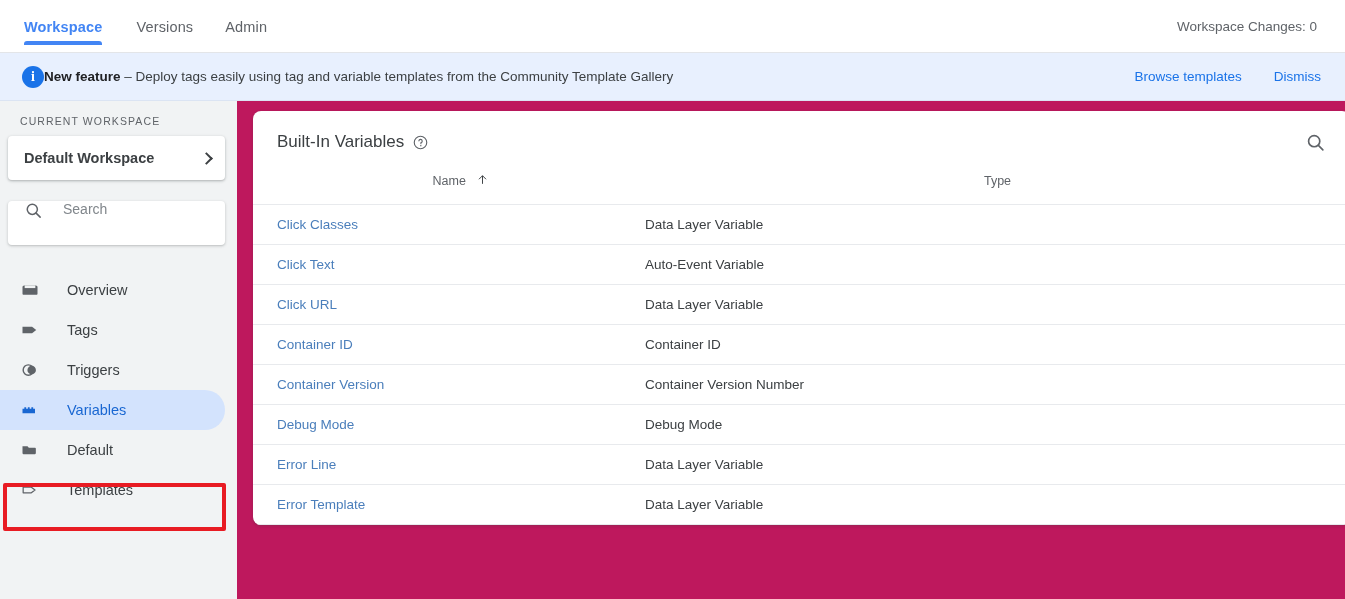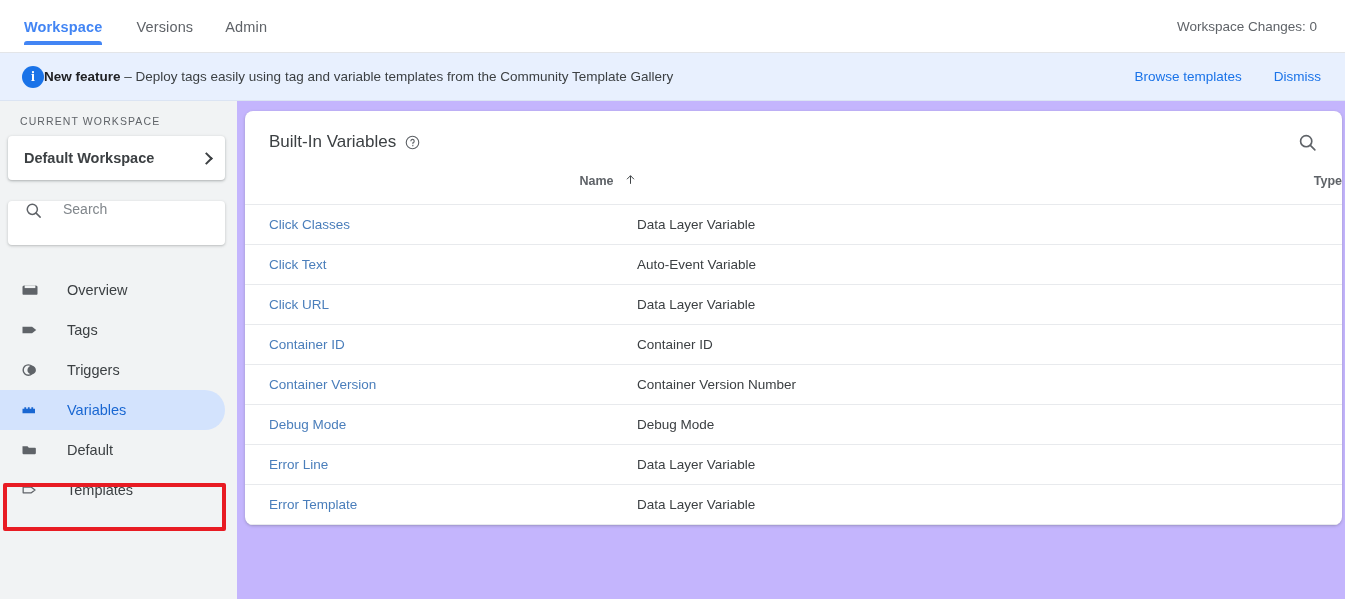--- a/index.html
+++ b/index.html
@@ -98,21 +98,22 @@
     font-size: 13.5px;
     color: #1a73e8;
     cursor: pointer;
     white-space: nowrap;
   }
 
   
   .body-wrap {
     display: flex;
     height: 498px;
-    background: #c4b5fd;
+    background: #be185d;
+    gap: 8px;
   }
 
   
   .sidebar {
     width: 237px;
     flex: none;
     background: #f1f3f4;
     padding-top: 14px;
     position: relative;
   }
@@ -233,22 +234,22 @@
     vertical-align: -2px;
   }
   .card-search {
     margin-left: auto;
     width: 26px; height: 26px;
     display: flex; align-items: center; justify-content: center;
     cursor: pointer;
   }
   .table { width: 100%; border-collapse: collapse; }
   .table th {
-    text-align: right;
-    font-weight: bold;
+    text-align: center;
+    font-weight: normal;
     font-size: 12.5px;
     color: #5f6368;
     padding: 0 0 16px 0;
     border-bottom: 1px solid #e8eaed;
     margin-top: 12px;
   }
   .table th.col-name { padding-left: 24px; width: 392px; }
   .table th.col-type { padding-left: 0; }
   .sort-arrow {
     display: inline-block;

